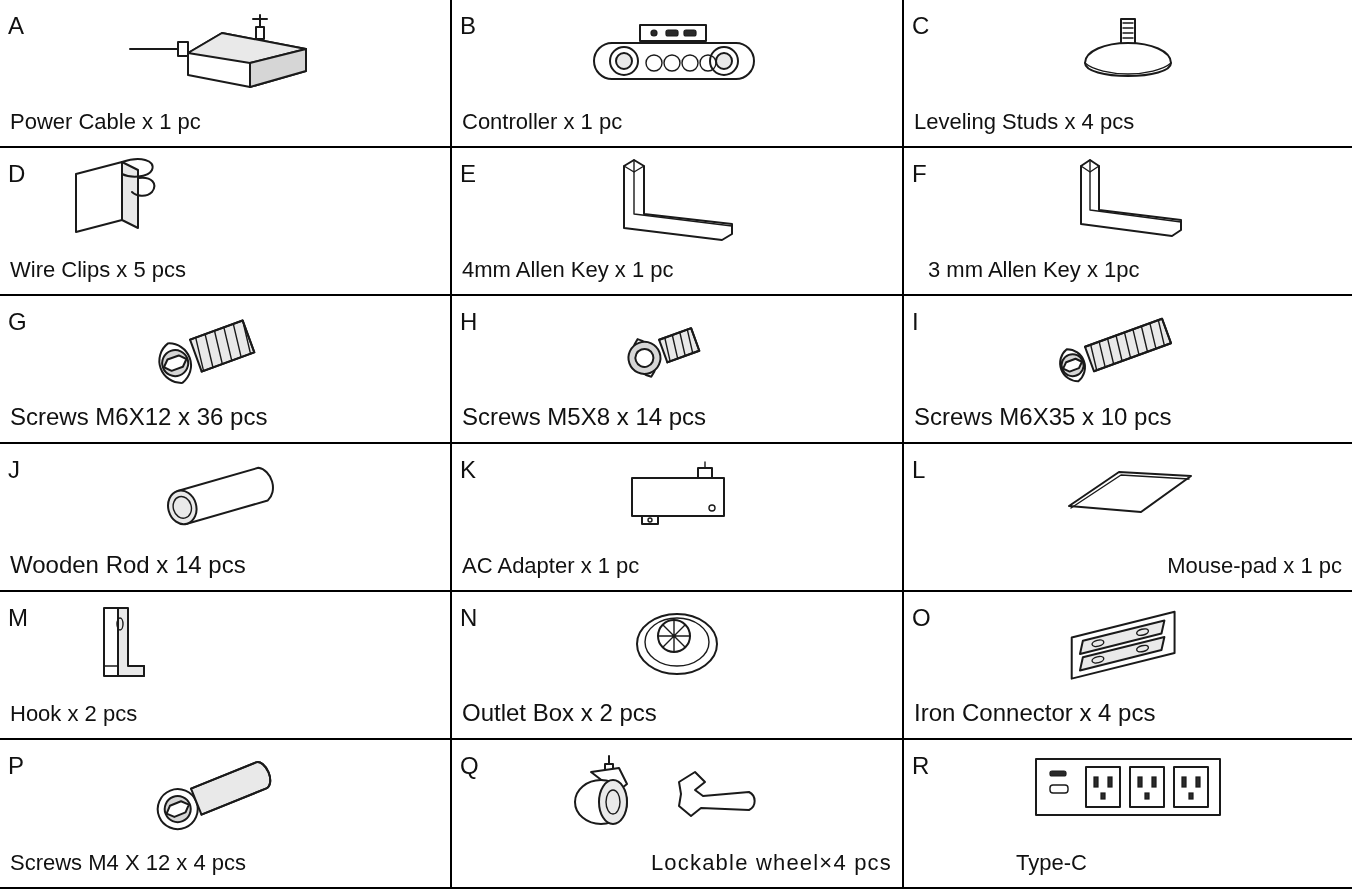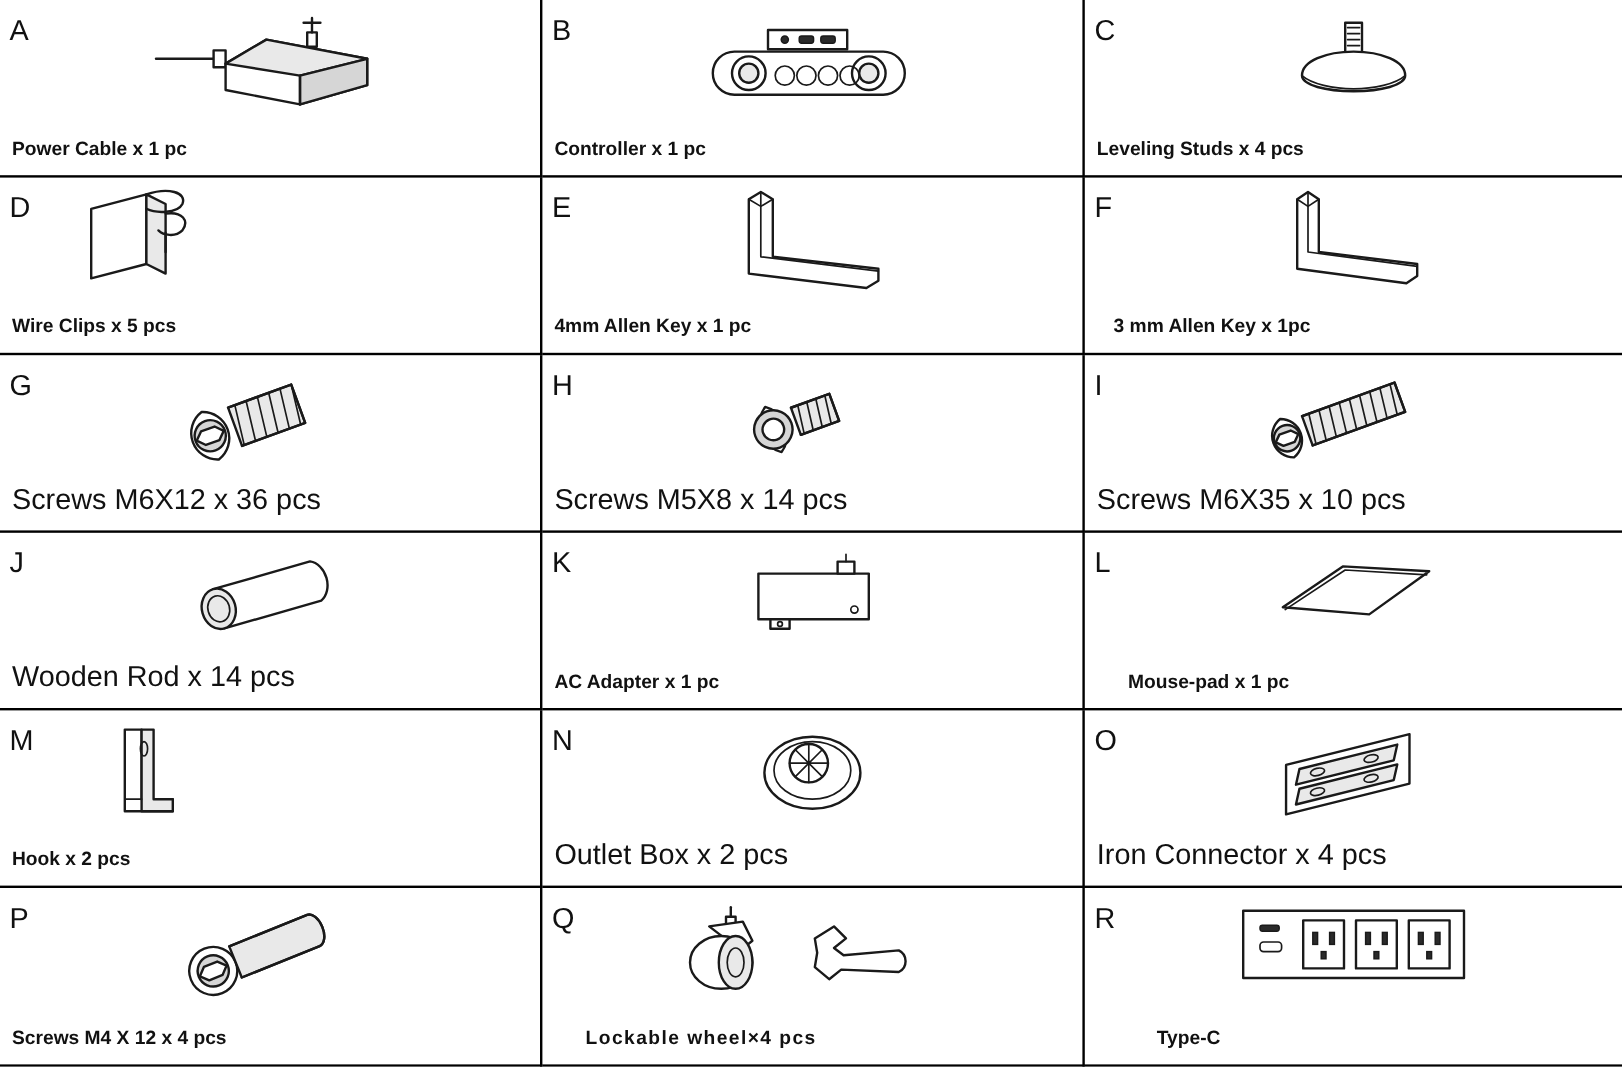--- a/index.html
+++ b/index.html
@@ -41,28 +41,27 @@
     display:flex;
     align-items:center;
     justify-content:center;
     pointer-events:none;
   }
   .art.shift-left{justify-content:flex-start;padding-left:60px;}
   .label{
     position:absolute;
     left:0;right:0;bottom:12px;
     padding:0 10px;
-    font-size:16px;
+    font-size:22px;
     line-height:1.1;
     box-sizing:border-box;
-    font-weight:bold;
   }
   .label.indent{padding-left:24px;}
-  .label.indent2{padding-left:36px;}
-  .label.indent3{padding-left:60px;}
+  .label.indent2{padding-left:70px;text-align:right;}
+  .label.indent3{padding-left:112px;}
   .label.bold{font-weight:normal;font-size:24px;}
   .label.wide{letter-spacing:1.2px;}
   svg{display:block;overflow:visible;}
   .ln{fill:none;stroke:#1a1a1a;stroke-width:2;stroke-linejoin:round;stroke-linecap:round;}
   .ln-thin{fill:none;stroke:#1a1a1a;stroke-width:1.4;stroke-linejoin:round;stroke-linecap:round;}
   .fl-w{fill:#ffffff;stroke:#1a1a1a;stroke-width:2;stroke-linejoin:round;}
   .fl-g{fill:#e9e9e9;stroke:#1a1a1a;stroke-width:2;stroke-linejoin:round;}
   .fl-gg{fill:#d6d6d6;stroke:#1a1a1a;stroke-width:2;stroke-linejoin:round;}
   .fl-k{fill:#2a2a2a;stroke:#1a1a1a;stroke-width:1.2;}
 </style>

